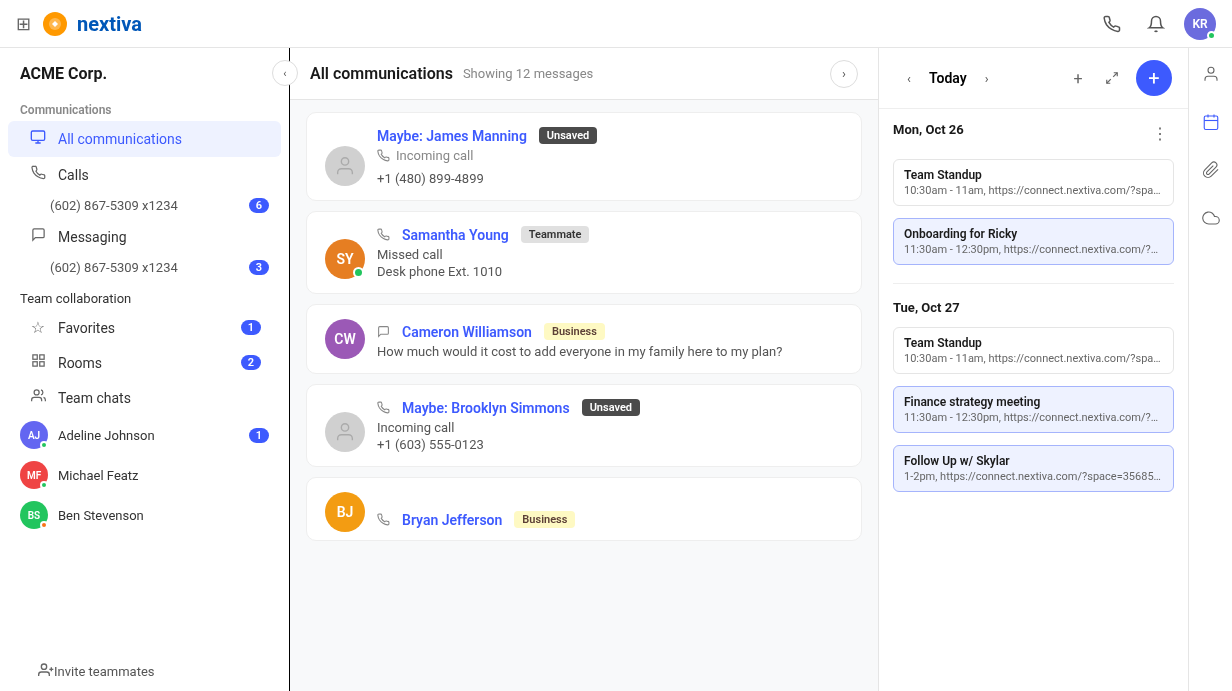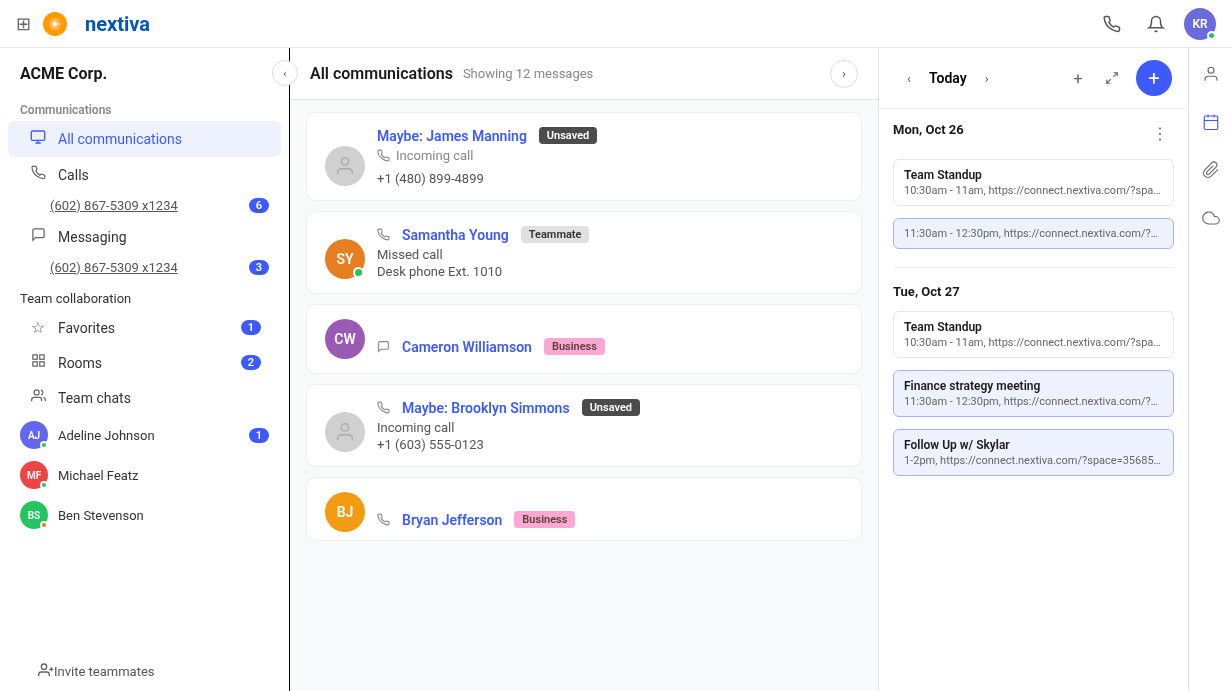--- a/index.html
+++ b/index.html
@@ -10,21 +10,21 @@
       background: #fff;
       height: 48px;
       display: flex;
       align-items: center;
       padding: 0 16px;
       border-bottom: 1px solid #e5e5e5;
       gap: 12px;
       flex-shrink: 0;
     }
     .nav-grid-icon { color: #666; font-size: 18px; cursor: pointer; }
-    .logo { display: flex; align-items: center; gap: 18px; }
+    .logo { display: flex; align-items: center; gap: 10px; }
     .logo-circle { width: 24px; height: 24px; background: #f90; border-radius: 50%; display: flex; align-items: center; justify-content: center; }
     .logo-text { font-size: 20px; font-weight: 700; color: #0057b8; }
     .nav-spacer { flex: 1; }
     .nav-icon { width: 32px; height: 32px; display: flex; align-items: center; justify-content: center; color: #555; cursor: pointer; position: relative; }
     .nav-avatar { width: 32px; height: 32px; border-radius: 50%; background: #6b6bde; color: #fff; font-size: 12px; font-weight: 600; display: flex; align-items: center; justify-content: center; position: relative; cursor: pointer; }
     .online-dot { width: 9px; height: 9px; background: #22c55e; border-radius: 50%; border: 2px solid #fff; position: absolute; bottom: 0; right: 0; }
 
     
     .main { display: flex; flex: 1; overflow: hidden; }
 
@@ -77,21 +77,20 @@
       text-align: center;
     }
     .sub-item {
       display: flex;
       align-items: center;
       padding: 6px 20px 6px 50px;
       gap: 10px;
       cursor: pointer;
       font-size: 13px;
       color: #555;
-      text-decoration: underline;
     }
     .sub-item .item-label { flex: 1; }
     .section-header {
       padding: 10px 20px 4px;
       font-size: 13px;
       font-weight: 400;
       color: #333;
     }
     .team-chat-item {
       display: flex;
@@ -213,21 +212,21 @@
       flex-shrink: 0;
     }
     .msg-tag {
       padding: 2px 8px;
       border-radius: 4px;
       font-size: 11px;
       font-weight: 600;
     }
     .tag-unsaved { background: #4b4b4b; color: #fff; }
     .tag-teammate { background: #e0e0e0; color: #333; }
-    .tag-business { background: #f9a8d4; color: #5d4037; }
+    .tag-business { background: #fef9c3; color: #5d4037; }
     .msg-type { color: #888; font-size: 13px; }
     .msg-sub { color: #555; font-size: 13px; margin-left: 52px; margin-top: 8px; }
     .msg-content-row { display: flex; align-items: flex-end; gap: 12px; }
     .msg-body { flex: 1; }
     .avatar-sy { background: #e67e22; }
 
     
     .right-panel {
       width: 310px;
       background: #fff;
@@ -563,20 +562,21 @@
         <div class="msg-content-row">
           <div class="msg-avatar" style="background:#9b59b6;color:#fff;font-weight:600;font-size:14px;">CW</div>
           <div class="msg-body">
             <div class="msg-header">
               <svg width="13" height="13" viewBox="0 0 24 24" fill="none" stroke="#888" stroke-width="2">
                   <path d="M21 15a2 2 0 0 1-2 2H7l-4 4V5a2 2 0 0 1 2-2h14a2 2 0 0 1 2 2z"></path>
                 </svg>
               <span style="color:#3d5afe;font-size:14px;font-weight:600;">Cameron Williamson</span>
               <span class="msg-tag tag-business">Business</span>
             </div>
+            <div style="color:#555;font-size:13px;">How much would it cost to add everyone in my family here to my plan?</div>
           </div>
         </div>
       </div>
 
       <div class="message-card">
         <div class="msg-content-row">
           <div class="msg-avatar">
             <svg width="22" height="22" viewBox="0 0 24 24" fill="none" stroke="#aaa" stroke-width="1.5">
                 <path d="M20 21v-2a4 4 0 0 0-4-4H8a4 4 0 0 0-4 4v2"></path>
                 <circle cx="12" cy="7" r="4"></circle>
@@ -638,20 +638,21 @@
           <div class="day-label">Mon, Oct 26</div>
           <div class="right-icon-btn">⋮</div>
         </div>
 
         <div class="event-card white">
           <div class="event-title">Team Standup</div>
           <div class="event-time">10:30am - 11am, https://connect.nextiva.com/?space=2...</div>
         </div>
 
         <div class="event-card selected">
+          <div class="event-title">Onboarding for Ricky</div>
           <div class="event-time">11:30am - 12:30pm, https://connect.nextiva.com/?space...</div>
         </div>
       </div>
 
       <div class="day-divider"></div>
 
       <div class="day-section">
         <div class="day-label">Tue, Oct 27</div>
 
         <div class="event-card white">

